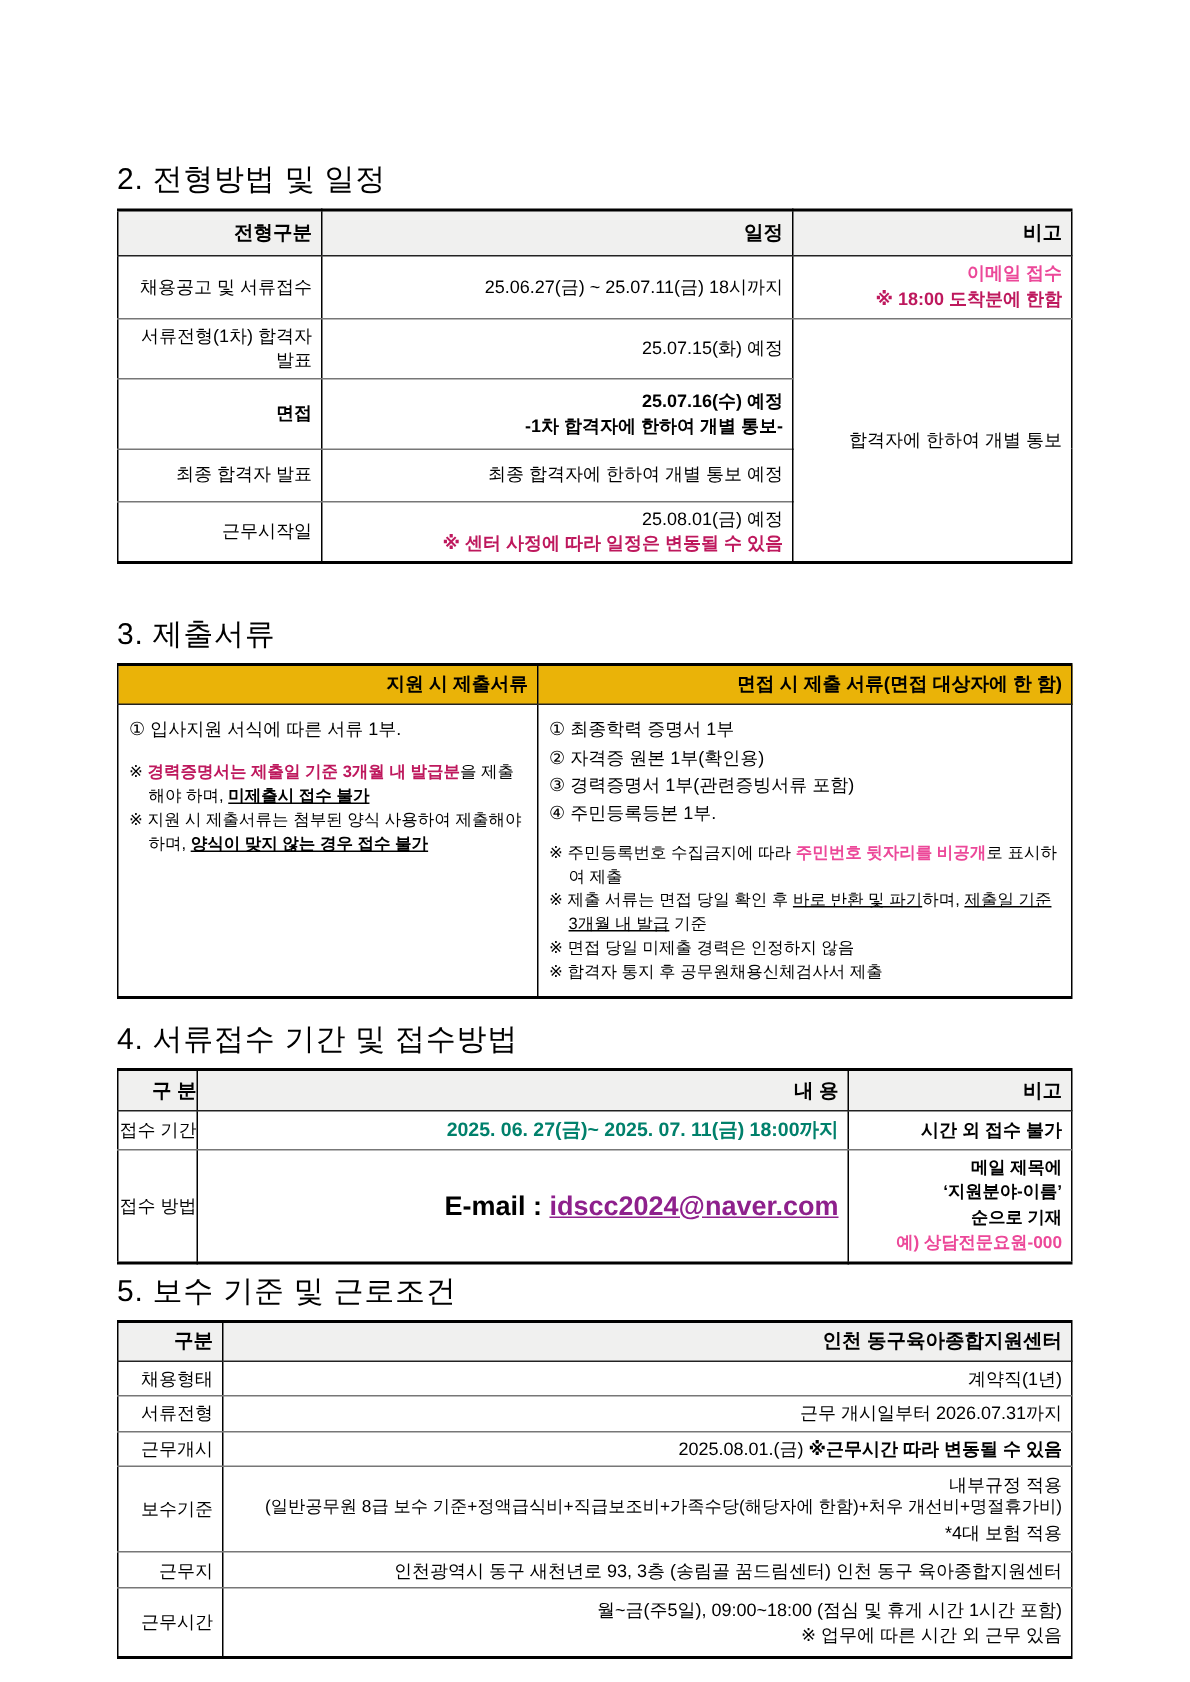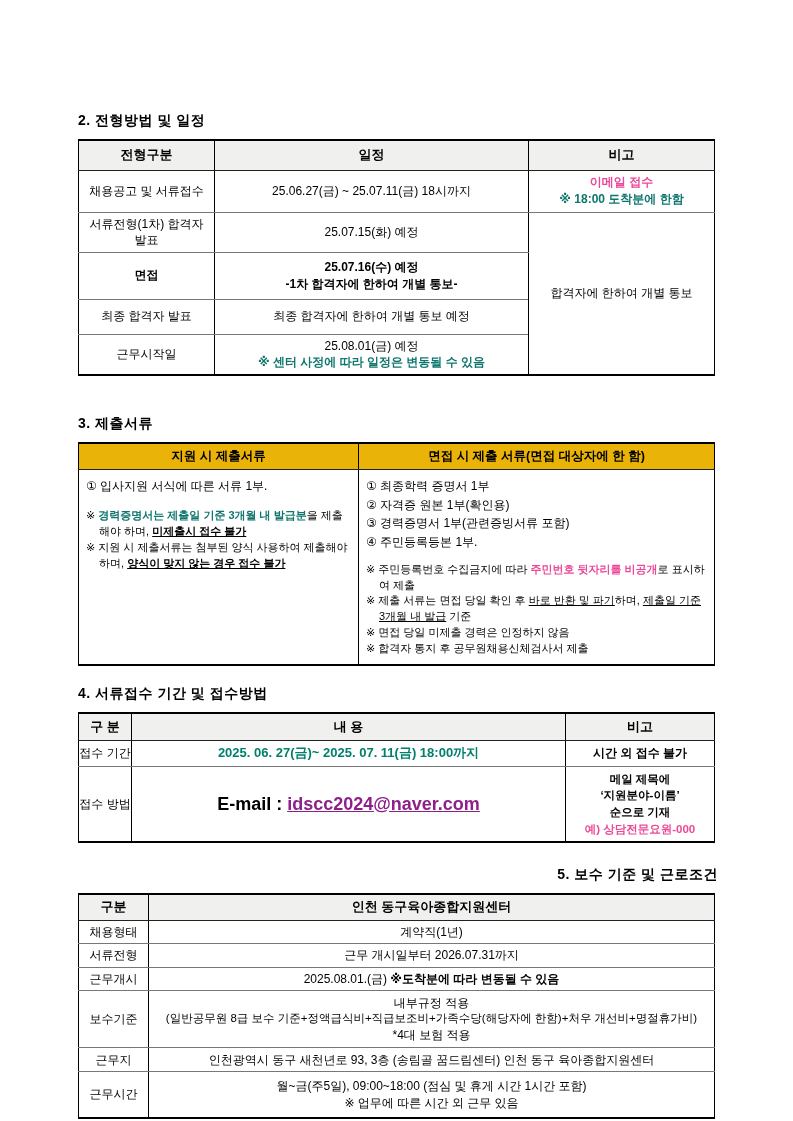--- a/index.html
+++ b/index.html
@@ -1,35 +1,35 @@
 <!DOCTYPE html>
 <html><head>
 <meta charset="utf-8">
 <style>
   html,body{margin:0;padding:0;background:#ffffff;}
   body{width:793px;height:1121px;font-family:"Liberation Sans","DejaVu Sans",sans-serif;color:#000;}
   .page{position:relative;width:793px;height:1121px;background:#fff;overflow:hidden;}
   .content{position:absolute;left:78px;top:110px;width:640px;}
-  .sec-title{font-size:14px;font-weight:700;letter-spacing:0.5px;margin:0 0 9px 0;line-height:20px;}
+  .sec-title{font-size:20px;font-weight:400;letter-spacing:0.5px;margin:0 0 9px 0;line-height:20px;}
   .gap-a{margin-top:37px;}
   .gap-b{margin-top:17px;}
-  .gap-c{margin-top:21px;text-align:right;}
+  .gap-c{margin-top:8px;}
 
   table.tbl{border-collapse:collapse;width:637px;table-layout:fixed;font-size:12px;
     border-top:2.2px solid #000;border-bottom:2.2px solid #000;
     border-left:1.6px solid #000;border-right:1.6px solid #000;}
   .tbl th,.tbl td{border-left:1px solid #000;border-right:1px solid #000;
     border-top:1px solid #777;border-bottom:1px solid #777;
-    padding:3px 6px;text-align:center;vertical-align:middle;line-height:1.38;}
+    padding:3px 6px;text-align:right;vertical-align:middle;line-height:1.38;}
   .tbl thead th{background:#F0F0EF;font-weight:bold;font-size:13px;border-bottom:1.7px solid #222;}
   .tbl .plainhead th{background:#eab308;font-weight:600;font-size:12.5px;}
 
   .b{font-weight:bold;}
   .red{color:#ec4899;font-weight:bold;}
-  .blue{color:#0f766e;font-weight:bold;}
+  .blue{color:#be185d;font-weight:bold;}
   .green{color:#00806B;font-weight:bold;}
   .purple{color:#8E208C;font-weight:bold;text-decoration:underline;}
   .u{text-decoration:underline;}
   .bu{font-weight:bold;text-decoration:underline;}
 
   .h30{height:30px;} .h42{height:42px;} .h36{height:36px;} .h47{height:47px;}
   .h35{height:35px;} .h38{height:38px;} .h27{height:27px;} .h26{height:26px;}
   .h24{height:24px;} .h23{height:23px;margin-top:32px;} .h57{height:57px;} .h46{height:46px;} .h76{height:76px;}
 
   .cell-top{vertical-align:top !important;text-align:left !important;padding:7px 7px !important;}
@@ -196,21 +196,21 @@
           <td>채용형태</td>
           <td>계약직(1년)</td>
         </tr>
         <tr class="h23">
           <td>서류전형</td>
           <td>근무 개시일부터 2026.07.31까지</td>
         </tr>
         <tr class="h23">
           <td>근무개시</td>
           <td>
-            <span>2025.08.01.(금) </span><span class="b">※도착분에 따라 변동될 수 있음</span>
+            <span>2025.08.01.(금) </span><span class="b">※근무시간 따라 변동될 수 있음</span>
           </td>
         </tr>
         <tr class="h57">
           <td>보수기준</td>
           <td>
             <div>내부규정 적용</div>
             <div class="t4-long">(일반공무원 8급 보수 기준+정액급식비+직급보조비+가족수당(해당자에 한함)+처우 개선비+명절휴가비)</div>
             <div>*4대 보험 적용</div>
           </td>
         </tr>

